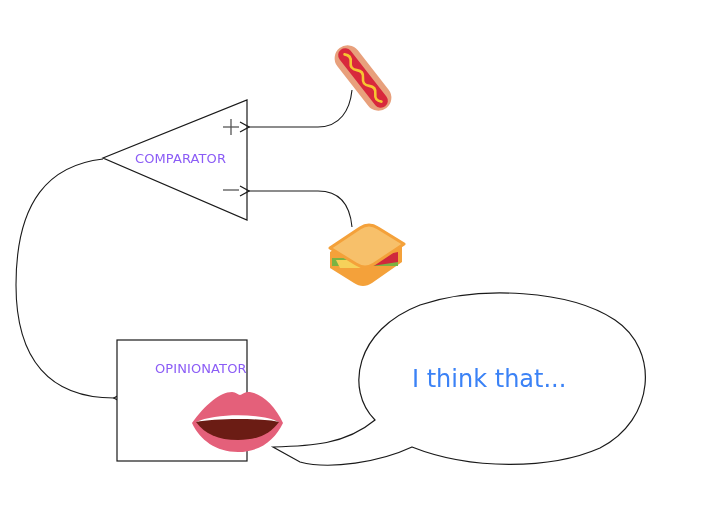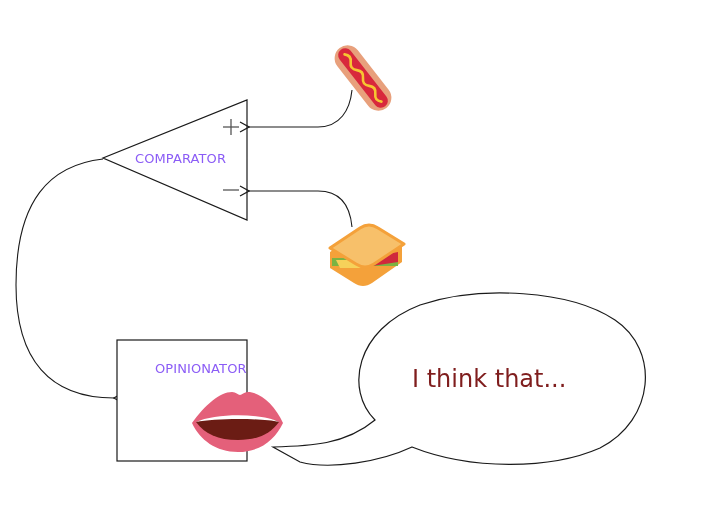--- a/index.html
+++ b/index.html
@@ -37,21 +37,21 @@
       left: 131px;
       top: 361px;
       font-size: 13px;
       letter-spacing: 0.1px;
       margin-left: 24px;
     }
     .speech-text {
       left: 412px;
       top: 365px;
       font-size: 24px;
-      color: #7f1d1d;
+      color: #3b82f6;
     }
   </style>
 </head>
 <body>
 
 <svg class="canvas" viewBox="0 0 709 514" xmlns="http://www.w3.org/2000/svg">
   <defs>
     <marker id="arrowhead" markerWidth="12" markerHeight="12" refX="1" refY="6" orient="auto" markerUnits="userSpaceOnUse">
       <path d="M10,1 L1,6 L10,11" fill="none" stroke="#1a1a1a" stroke-width="1.2"></path>
     </marker>

